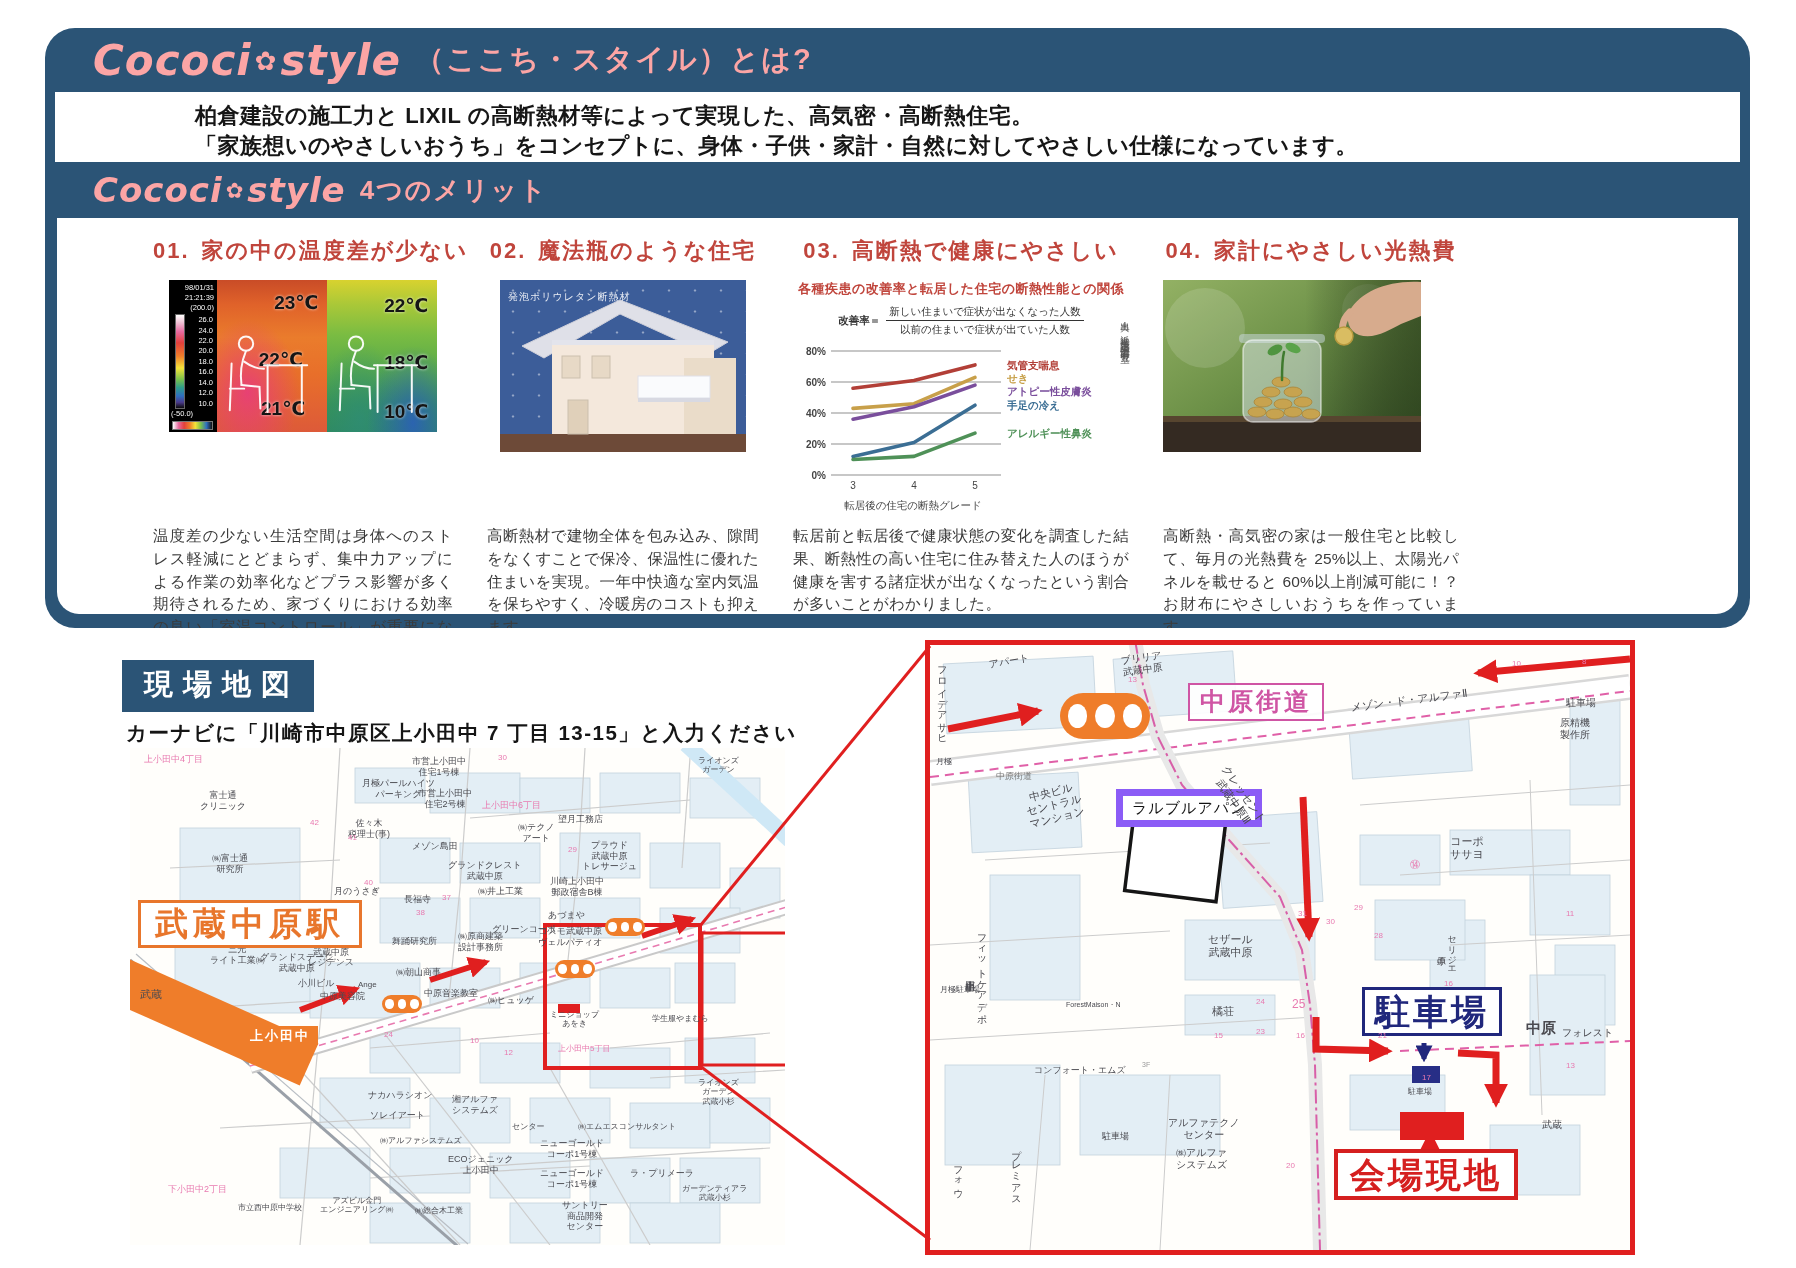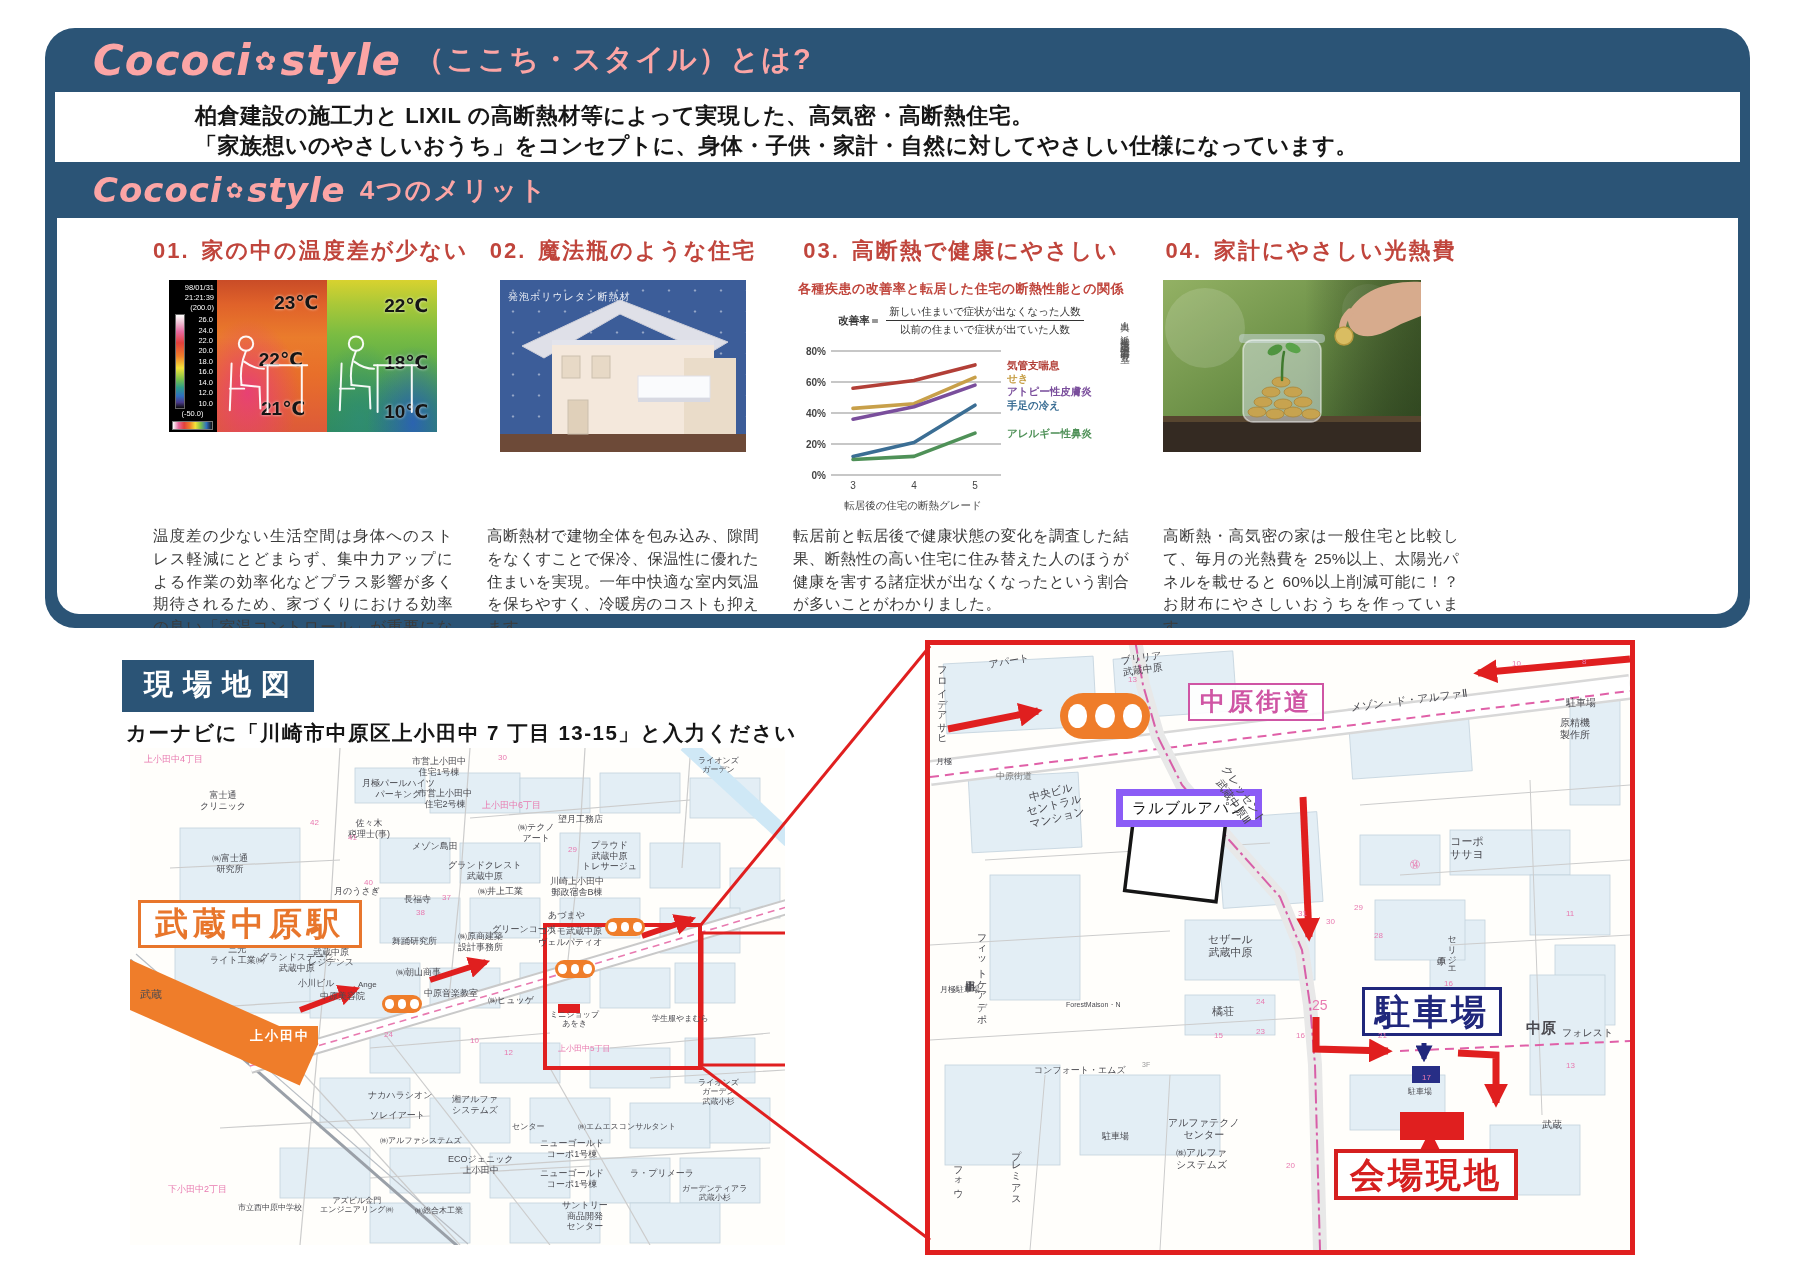--- a/index.html
+++ b/index.html
@@ -34,21 +34,21 @@
   
   .thermal{display:flex;width:268px;height:152px;margin:0 auto;}
   .t-scale{width:48px;background:#000;color:#fff;font-size:7.5px;line-height:1.3;
            box-sizing:border-box;padding:3px 3px 2px 2px;display:flex;flex-direction:column;}
   .t-scale .t-hd{text-align:right;}
   .t-body{flex:1;display:flex;margin-top:2px;}
   .t-bar{width:8px;border:1px solid #666;margin-left:4px;
          background:linear-gradient(180deg,#fff 0%,#f0c3d6 8%,#e86aa0 18%,#e3403c 30%,#ef7d2a 44%,#f5e33a 57%,#7cc24a 69%,#2e9e8a 78%,#2f6fc0 87%,#4a3a8a 94%,#0a0a0a 100%);}
   .t-nums{flex:1;display:flex;flex-direction:column;justify-content:space-between;
           text-align:right;padding:1px 1px 1px 0;}
-  .t-ft{text-align:center;}
+  .t-ft{text-align:left;}
   .t-mini{height:7px;margin:2px 1px 0 1px;border:1px solid #777;
           background:linear-gradient(90deg,#fff,#e86aa0,#e3403c,#ef7d2a,#f5e33a,#7cc24a,#2f6fc0,#111);}
   .t-half{flex:1;position:relative;}
   .t-warm{background:
       radial-gradient(ellipse at 28% 74%, rgba(232,58,128,0.85) 0%, rgba(232,58,128,0) 46%),
       linear-gradient(180deg,#c94c27 0%,#e0622a 16%,#ea7c2c 38%,#e86f2a 62%,#dd5a39 100%);}
   .t-cool{background:
       radial-gradient(ellipse at 78% 94%, rgba(42,92,190,0.85) 0%, rgba(42,92,190,0) 38%),
       radial-gradient(ellipse at 30% 92%, rgba(46,140,120,0.7) 0%, rgba(46,140,120,0) 40%),
       linear-gradient(180deg,#d8d22f 0%,#aac838 16%,#7abc42 36%,#5aab4a 58%,#379357 82%,#2f8a60 100%);}
@@ -589,21 +589,21 @@
       <div class="map-label" style="left: 246px; top: 502px; font-size: 10px;">㈱アルファ<br>システムズ</div>
       <div class="map-label" style="left: 80px; top: 498px; font-size: 10px; writing-mode: vertical-rl;">プレミアス</div>
       <div class="map-label" style="left: 22px; top: 514px; font-size: 10px; writing-mode: vertical-rl;">フォウ</div>
       <div class="map-label lb-red-box" style="left: 404px; top: 504px;">会場現地</div>
       <div class="map-label" style="left: 612px; top: 474px; font-size: 10px;">武蔵</div>
       <div class="map-label" style="left: 478px; top: 442px; font-size: 8px;">駐車場</div>
       <div class="map-label lb-pink" style="left: 198px; top: 30px; font-size: 8px;">13</div>
       <div class="map-label lb-pink" style="left: 480px; top: 214px; font-size: 10px;">⑭</div>
       <div class="map-label lb-pink" style="left: 514px; top: 334px; font-size: 8px;">16</div>
       <div class="map-label lb-pink" style="left: 448px; top: 386px; font-size: 8px;">21</div>
-      <div class="map-label lb-pink" style="left: 362px; top: 352px; font-size: 14px; margin-left: 20px;">25</div>
+      <div class="map-label lb-pink" style="left: 362px; top: 352px; font-size: 12px;">25</div>
       <div class="map-label lb-pink" style="left: 326px; top: 352px; font-size: 8px;">24</div>
       <div class="map-label lb-pink" style="left: 326px; top: 382px; font-size: 8px;">23</div>
       <div class="map-label lb-pink" style="left: 368px; top: 264px; font-size: 8px;">31</div>
       <div class="map-label lb-pink" style="left: 396px; top: 272px; font-size: 8px;">30</div>
       <div class="map-label lb-pink" style="left: 424px; top: 258px; font-size: 8px;">29</div>
       <div class="map-label lb-pink" style="left: 444px; top: 286px; font-size: 8px;">28</div>
       <div class="map-label lb-pink" style="left: 356px; top: 516px; font-size: 8px;">20</div>
       <div class="map-label lb-pink" style="left: 492px; top: 428px; font-size: 8px;">17</div>
       <div class="map-label lb-pink" style="left: 284px; top: 386px; font-size: 8px;">15</div>
       <div class="map-label lb-pink" style="left: 366px; top: 386px; font-size: 8px;">16</div>

